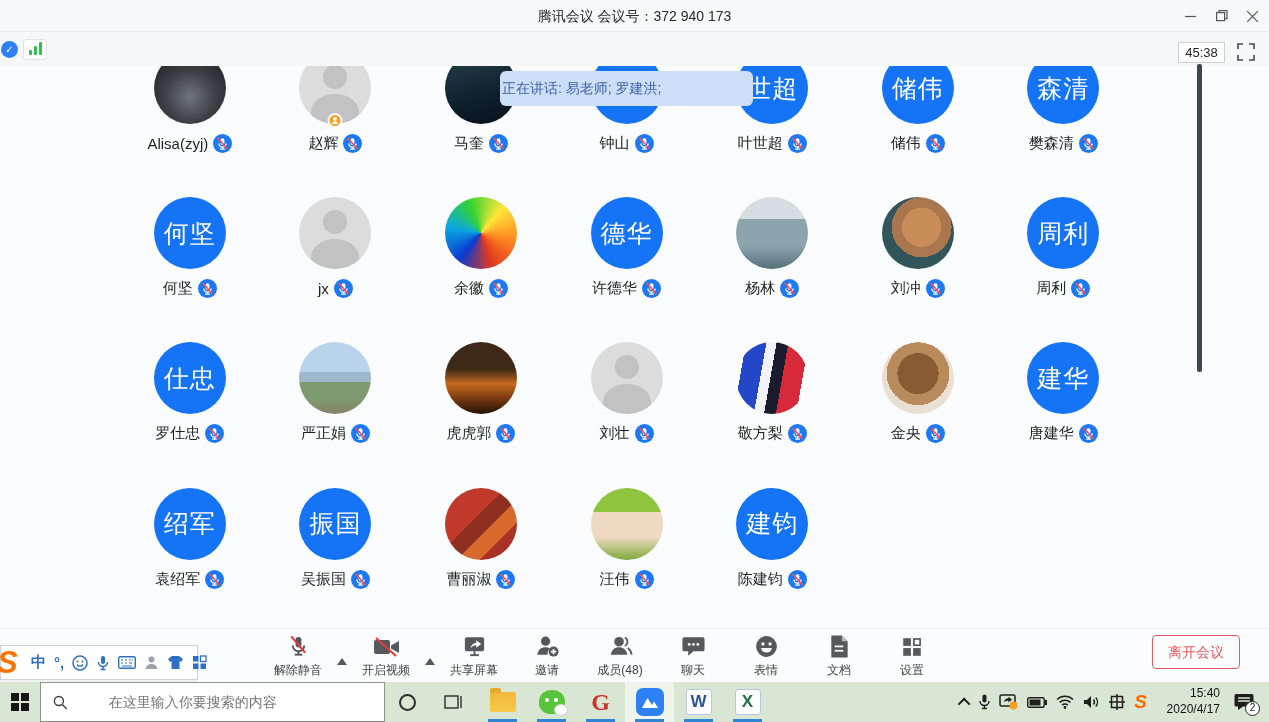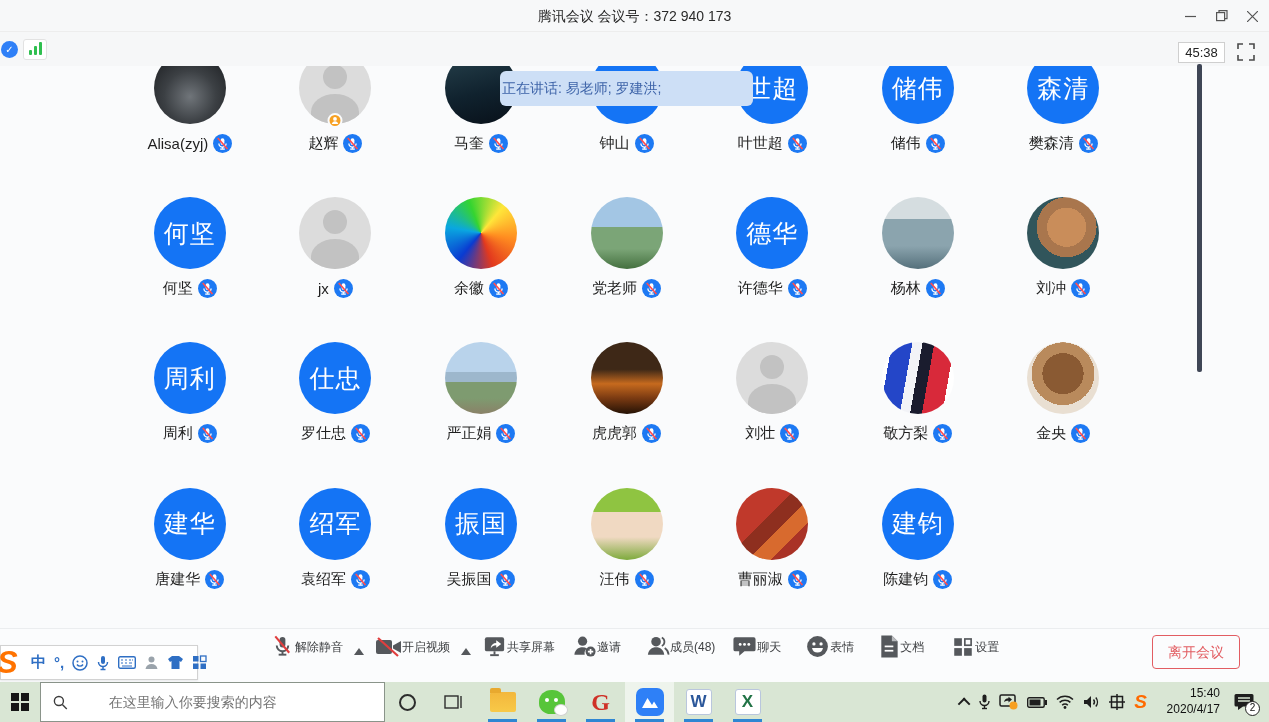--- a/index.html
+++ b/index.html
@@ -71,21 +71,21 @@
     color:#3d63a8; z-index:5; }
 
   
   .vscroll { position:absolute; left:1197px; top:64px; width:5px; height:308px;
     background:#3f4656; border-radius:2px; z-index:4; }
 
   
   .mtoolbar { position:absolute; left:0; top:628px; width:1269px; height:54px;
     background:#fbfcfd; border-top:1px solid #ebedef; }
   .titems { position:absolute; left:270px; top:4px; display:flex; gap:17px; }
-  .titem { min-width:56px; display:flex; align-items:center; cursor:default; }
+  .titem { min-width:56px; display:flex; flex-direction:column; align-items:center; cursor:default; }
   .titem .ticon { height:27px; display:flex; align-items:center; justify-content:center; }
   .titem .tlabel { margin-top:2px; font-size:12px; color:#3d3f42; white-space:nowrap; }
   .caret { width:0; height:0; border-left:5px solid transparent; border-right:5px solid transparent;
     border-bottom:7px solid #55585c; align-self:center; margin:10px -6px 0 -6px; }
   .leave-btn { position:absolute; right:29px; top:6px; height:34px; padding:0 15px;
     border:1px solid #e25d62; border-radius:4px; color:#e25d62; font-size:14px;
     line-height:32px; background:transparent;text-align:right; }
 
   
   .imebar { position:absolute; left:0; top:645px; width:198px; height:35px; background:#fff;
@@ -349,36 +349,20 @@
               <circle cx="10" cy="10" r="10" fill="#1d79f3"></circle>
               <rect x="8" y="4.5" width="4" height="7" rx="2" fill="#fff"></rect>
               <path d="M6.2 10a3.8 3.8 0 0 0 7.6 0" fill="none" stroke="#fff" stroke-width="1.4"></path>
               <line x1="10" y1="13.8" x2="10" y2="15.6" stroke="#fff" stroke-width="1.4"></line>
               <line x1="7.6" y1="15.9" x2="12.4" y2="15.9" stroke="#fff" stroke-width="1.4"></line>
               <line x1="5" y1="4.2" x2="15.2" y2="15.8" stroke="#ff4d4f" stroke-width="1.8"></line>
             </svg>
           </div>
         </div>
         <div class="tile">
-          <div class="avatar">
-            <div class="av-inner g-dang"></div>
-          </div>
-          <div class="namerow">
-            <span class="pname">党老师</span>
-            <svg class="micicon" viewBox="0 0 20 20">
-              <circle cx="10" cy="10" r="10" fill="#1d79f3"></circle>
-              <rect x="8" y="4.5" width="4" height="7" rx="2" fill="#fff"></rect>
-              <path d="M6.2 10a3.8 3.8 0 0 0 7.6 0" fill="none" stroke="#fff" stroke-width="1.4"></path>
-              <line x1="10" y1="13.8" x2="10" y2="15.6" stroke="#fff" stroke-width="1.4"></line>
-              <line x1="7.6" y1="15.9" x2="12.4" y2="15.9" stroke="#fff" stroke-width="1.4"></line>
-              <line x1="5" y1="4.2" x2="15.2" y2="15.8" stroke="#ff4d4f" stroke-width="1.8"></line>
-            </svg>
-          </div>
-        </div>
-        <div class="tile">
           <div class="avatar av-initials">
             <div class="av-inner "></div>
             <span class="av-text">德华</span>
           </div>
           <div class="namerow">
             <span class="pname">许德华</span>
             <svg class="micicon" viewBox="0 0 20 20">
               <circle cx="10" cy="10" r="10" fill="#1d79f3"></circle>
               <rect x="8" y="4.5" width="4" height="7" rx="2" fill="#fff"></rect>
               <path d="M6.2 10a3.8 3.8 0 0 0 7.6 0" fill="none" stroke="#fff" stroke-width="1.4"></path>
@@ -580,40 +564,40 @@
               <rect x="8" y="4.5" width="4" height="7" rx="2" fill="#fff"></rect>
               <path d="M6.2 10a3.8 3.8 0 0 0 7.6 0" fill="none" stroke="#fff" stroke-width="1.4"></path>
               <line x1="10" y1="13.8" x2="10" y2="15.6" stroke="#fff" stroke-width="1.4"></line>
               <line x1="7.6" y1="15.9" x2="12.4" y2="15.9" stroke="#fff" stroke-width="1.4"></line>
               <line x1="5" y1="4.2" x2="15.2" y2="15.8" stroke="#ff4d4f" stroke-width="1.8"></line>
             </svg>
           </div>
         </div>
         <div class="tile">
           <div class="avatar">
+            <div class="av-inner g-cao"></div>
+          </div>
+          <div class="namerow">
+            <span class="pname">曹丽淑</span>
+            <svg class="micicon" viewBox="0 0 20 20">
+              <circle cx="10" cy="10" r="10" fill="#1d79f3"></circle>
+              <rect x="8" y="4.5" width="4" height="7" rx="2" fill="#fff"></rect>
+              <path d="M6.2 10a3.8 3.8 0 0 0 7.6 0" fill="none" stroke="#fff" stroke-width="1.4"></path>
+              <line x1="10" y1="13.8" x2="10" y2="15.6" stroke="#fff" stroke-width="1.4"></line>
+              <line x1="7.6" y1="15.9" x2="12.4" y2="15.9" stroke="#fff" stroke-width="1.4"></line>
+              <line x1="5" y1="4.2" x2="15.2" y2="15.8" stroke="#ff4d4f" stroke-width="1.8"></line>
+            </svg>
+          </div>
+        </div>
+        <div class="tile">
+          <div class="avatar">
             <div class="av-inner g-wang"></div>
           </div>
           <div class="namerow">
             <span class="pname">汪伟</span>
-            <svg class="micicon" viewBox="0 0 20 20">
-              <circle cx="10" cy="10" r="10" fill="#1d79f3"></circle>
-              <rect x="8" y="4.5" width="4" height="7" rx="2" fill="#fff"></rect>
-              <path d="M6.2 10a3.8 3.8 0 0 0 7.6 0" fill="none" stroke="#fff" stroke-width="1.4"></path>
-              <line x1="10" y1="13.8" x2="10" y2="15.6" stroke="#fff" stroke-width="1.4"></line>
-              <line x1="7.6" y1="15.9" x2="12.4" y2="15.9" stroke="#fff" stroke-width="1.4"></line>
-              <line x1="5" y1="4.2" x2="15.2" y2="15.8" stroke="#ff4d4f" stroke-width="1.8"></line>
-            </svg>
-          </div>
-        </div>
-        <div class="tile">
-          <div class="avatar">
-            <div class="av-inner g-cao"></div>
-          </div>
-          <div class="namerow">
-            <span class="pname">曹丽淑</span>
             <svg class="micicon" viewBox="0 0 20 20">
               <circle cx="10" cy="10" r="10" fill="#1d79f3"></circle>
               <rect x="8" y="4.5" width="4" height="7" rx="2" fill="#fff"></rect>
               <path d="M6.2 10a3.8 3.8 0 0 0 7.6 0" fill="none" stroke="#fff" stroke-width="1.4"></path>
               <line x1="10" y1="13.8" x2="10" y2="15.6" stroke="#fff" stroke-width="1.4"></line>
               <line x1="7.6" y1="15.9" x2="12.4" y2="15.9" stroke="#fff" stroke-width="1.4"></line>
               <line x1="5" y1="4.2" x2="15.2" y2="15.8" stroke="#ff4d4f" stroke-width="1.8"></line>
             </svg>
           </div>
         </div>

